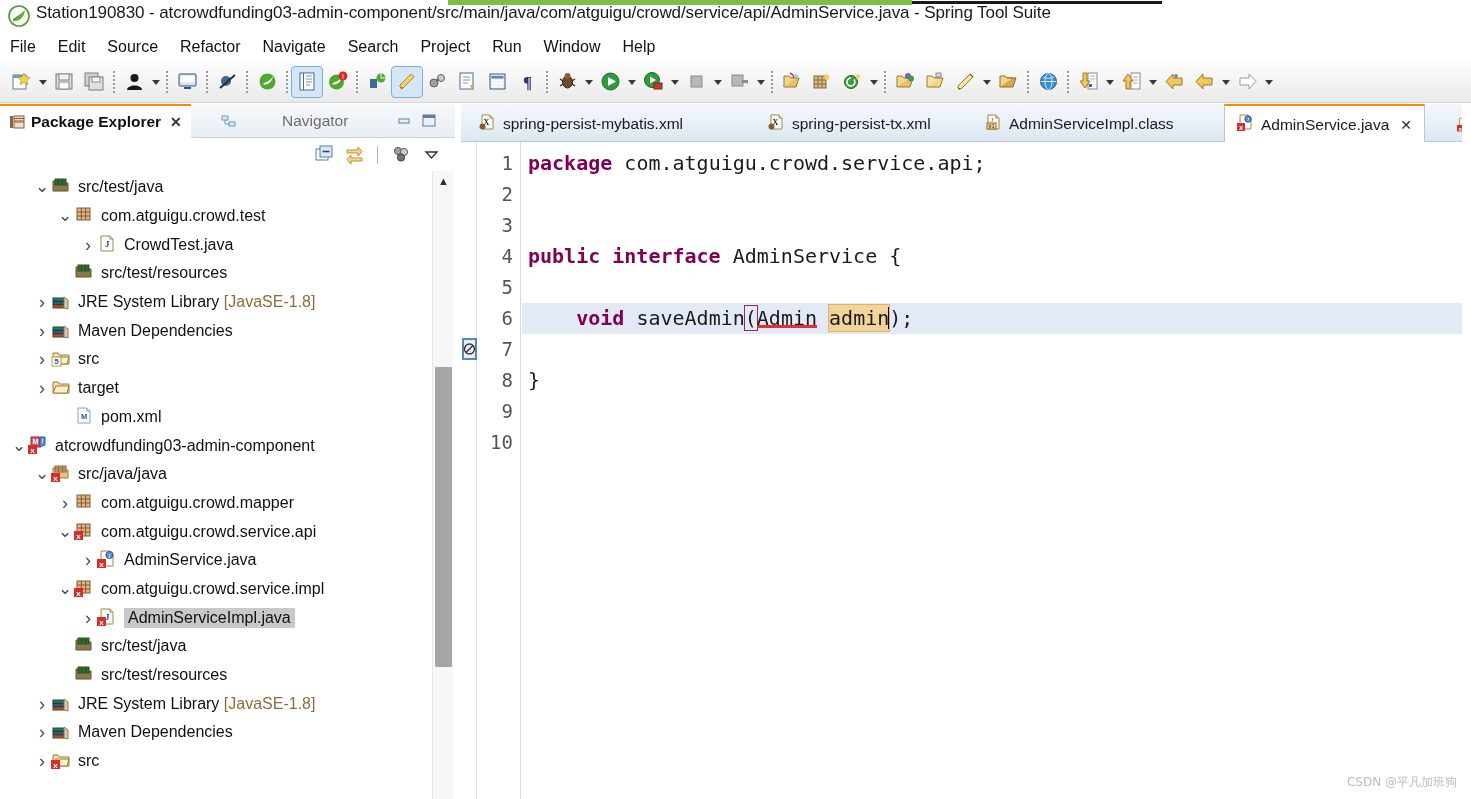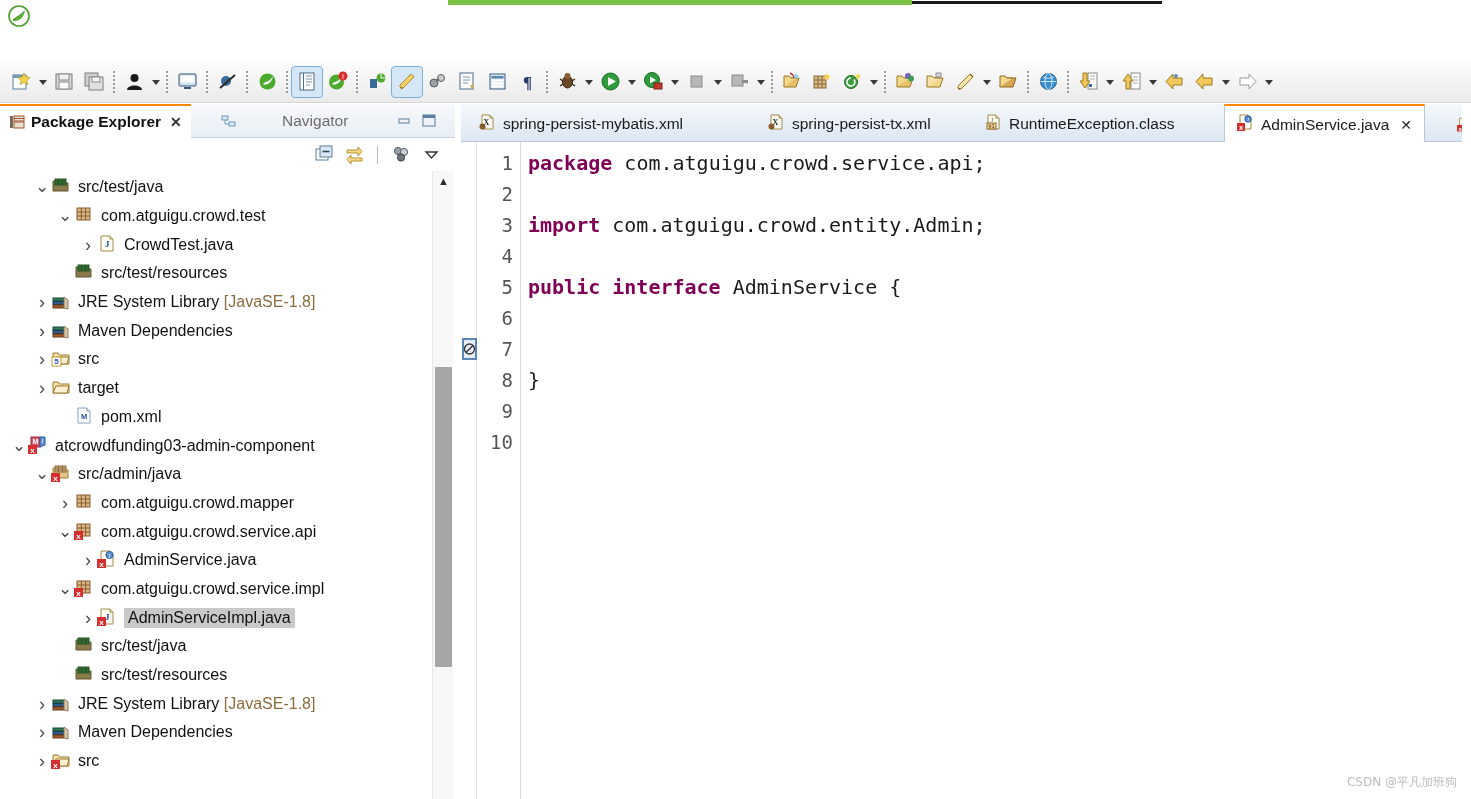--- a/index.html
+++ b/index.html
@@ -229,22 +229,35 @@
 <div id="app">
 
   <div class="titlebar">
     <div class="green-accent"></div>
     <div class="dark-accent"></div>
     <svg class="app-logo" viewBox="0 0 22 22">
       <circle cx="11" cy="11" r="10" fill="#fff" stroke="#4b9b2e" stroke-width="1.6"></circle>
       <path d="M4.5 15 C8 17.5 16 15 17 5 C13 12 8.5 10 4.5 15 Z" fill="#5fb33a"></path>
       <path d="M5 16 C9 11 13 10 16.5 6" stroke="#3f8a24" stroke-width="1" fill="none"></path>
     </svg>
+    <div class="title-text">Station190830 - atcrowdfunding03-admin-component/src/main/java/com/atguigu/crowd/service/api/AdminService.java - Spring Tool Suite</div>
   </div>
 
+  <div class="menubar" id="menubar">
+      <div class="menu-item">File</div>
+      <div class="menu-item">Edit</div>
+      <div class="menu-item">Source</div>
+      <div class="menu-item">Refactor</div>
+      <div class="menu-item">Navigate</div>
+      <div class="menu-item">Search</div>
+      <div class="menu-item">Project</div>
+      <div class="menu-item">Run</div>
+      <div class="menu-item">Window</div>
+      <div class="menu-item">Help</div>
+    </div>
 
   <div class="toolbar" id="toolbar">
       <div class="tb-btn">
         <svg width="21" height="21" viewBox="0 0 21 21">
           <rect x="2" y="4" width="13" height="14" fill="#fff" stroke="#5b7f9e"></rect>
           <rect x="2" y="4" width="13" height="3" fill="#6f9bbf"></rect>
           <path d="M13 2 l2 4 4 .5 -3 3 .8 4 -3.8-2 -3.8 2 .8-4 -3-3 4-.5z" fill="#f5d04a" stroke="#b89a1f" stroke-width=".7"></path>
         </svg>
       </div>
       <div class="tb-arrow"></div>
@@ -671,21 +684,21 @@
           <span class="ticon"><svg width="20" height="18" viewBox="0 0 20 18">
               <path d="M2 14 L2 4 L7 4 L8.5 6 L17 6 L17 14 Z" fill="#e3c488" stroke="#9b7a35"></path>
               <rect x="4" y="2" width="11" height="6" fill="#d8b88a" stroke="#8a6a35"></rect>
               <line x1="4" y1="4" x2="15" y2="4" stroke="#8a6a35"></line>
               <line x1="4" y1="6" x2="15" y2="6" stroke="#8a6a35"></line>
               <line x1="7.5" y1="2" x2="7.5" y2="8" stroke="#8a6a35"></line>
               <line x1="11.5" y1="2" x2="11.5" y2="8" stroke="#8a6a35"></line>
               <rect x="0" y="9" width="9" height="9" fill="#d42e2e"></rect>
               <text x="4.5" y="16.8" font-size="8" fill="#fff" text-anchor="middle" font-family="sans-serif" font-weight="bold">x</text>
             </svg></span>
-          <span class="tlabel">src/admin/java</span>
+          <span class="tlabel">src/java/java</span>
         </div>
         <div class="trow" style="padding-left: 56px;">
           <span class="twist" style="font-size: 18px;">›</span>
           <span class="ticon"><svg width="20" height="18" viewBox="0 0 20 18">
               <rect x="3" y="2" width="13" height="12" fill="#d8b88a" stroke="#8a5a2a" stroke-width="1"></rect>
               <line x1="3" y1="6" x2="16" y2="6" stroke="#8a5a2a"></line>
               <line x1="3" y1="10" x2="16" y2="10" stroke="#8a5a2a"></line>
               <line x1="7.3" y1="2" x2="7.3" y2="14" stroke="#8a5a2a"></line>
               <line x1="11.6" y1="2" x2="11.6" y2="14" stroke="#8a5a2a"></line>
             </svg></span>
@@ -825,21 +838,21 @@
           <span>spring-persist-tx.xml</span>
         </div>
         <div class="etab" style="left: 512px;">
           <span><svg width="17" height="17" viewBox="0 0 17 17">
               <path d="M3 1 L11 1 L14 4 L14 15 L3 15 Z" fill="#fdfdf5" stroke="#a08a4a"></path>
               <path d="M11 1 L11 4 L14 4" fill="#e8e0c0" stroke="#a08a4a"></path>
               <text x="7" y="8" font-size="7" fill="#8a6a2a" text-anchor="middle" font-family="serif">J</text>
               <rect x="2" y="9" width="9" height="6" fill="#f2d68a" stroke="#8a6a2a"></rect>
               <text x="6.5" y="14" font-size="5" fill="#2b2b2b" text-anchor="middle" font-family="monospace">01</text>
             </svg></span>
-          <span>RuntimeException.class</span>
+          <span>AdminServiceImpl.class</span>
         </div>
         <div class="etab active" style="left: 763px;">
           <span><svg width="17" height="17" viewBox="0 0 17 17">
               <path d="M3 1 L11 1 L14 4 L14 15 L3 15 Z" fill="#fdfdf5" stroke="#a08a4a"></path>
               <path d="M11 1 L11 4 L14 4" fill="#e8e0c0" stroke="#a08a4a"></path>
               <circle cx="11" cy="5" r="3.2" fill="#5b8fd0" stroke="#2b5fa0"></circle>
               <text x="11" y="7.2" font-size="5" fill="#fff" text-anchor="middle" font-family="serif">J</text>
               <rect x="0" y="9" width="8" height="8" fill="#d42e2e"></rect>
               <text x="4" y="15.8" font-size="7.5" fill="#fff" text-anchor="middle" font-family="sans-serif" font-weight="bold">x</text>
             </svg></span>
@@ -873,24 +886,24 @@
         <div class="ln">5</div>
         <div class="ln">6</div>
         <div class="ln">7</div>
         <div class="ln">8</div>
         <div class="ln">9</div>
         <div class="ln">10</div>
       </div>
     <div class="code-body" id="codebody">
         <div class="cline"><span class="kw">package</span><span> com.atguigu.crowd.service.api;</span></div>
         <div class="cline"></div>
-        <div class="cline"><span class="kw">import</span><span> com.atguigu.crowd.entity.Admin;</span></div>
         <div class="cline"></div>
         <div class="cline"><span class="kw">public interface</span><span> AdminService {</span></div>
         <div class="cline"></div>
+        <div class="cline current"><span>    </span><span class="kw">void</span><span> saveAdmin</span><span class="bracket-match">(</span><span class="err-underline">Admin</span><span> </span><span class="param-hl">admin</span><span class="caret"></span><span>)</span><span>;</span></div>
         <div class="cline"></div>
         <div class="cline"><span>}</span></div>
         <div class="cline"></div>
       </div>
 
   </div>
 
   <div class="right-strip"></div>
 
   <div class="watermark">CSDN @平凡加班狗</div>

